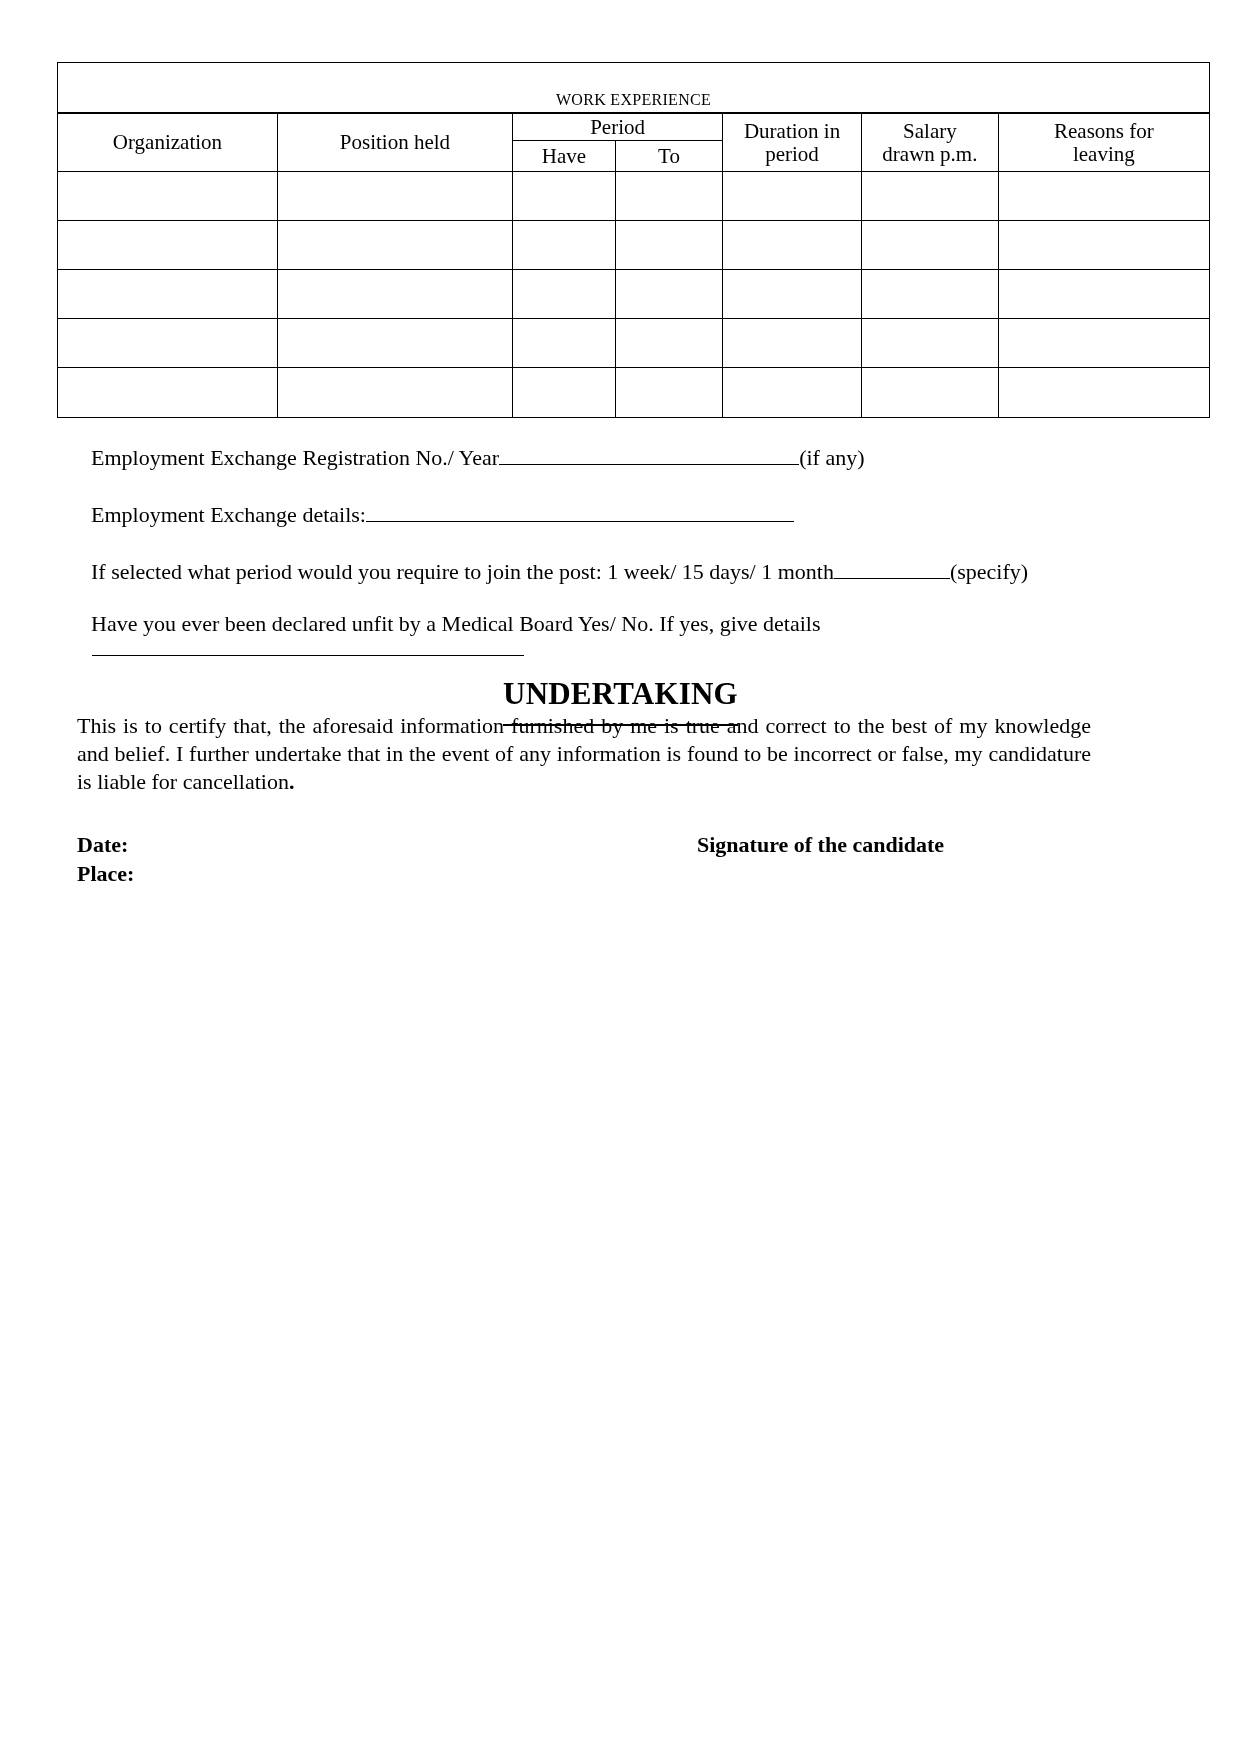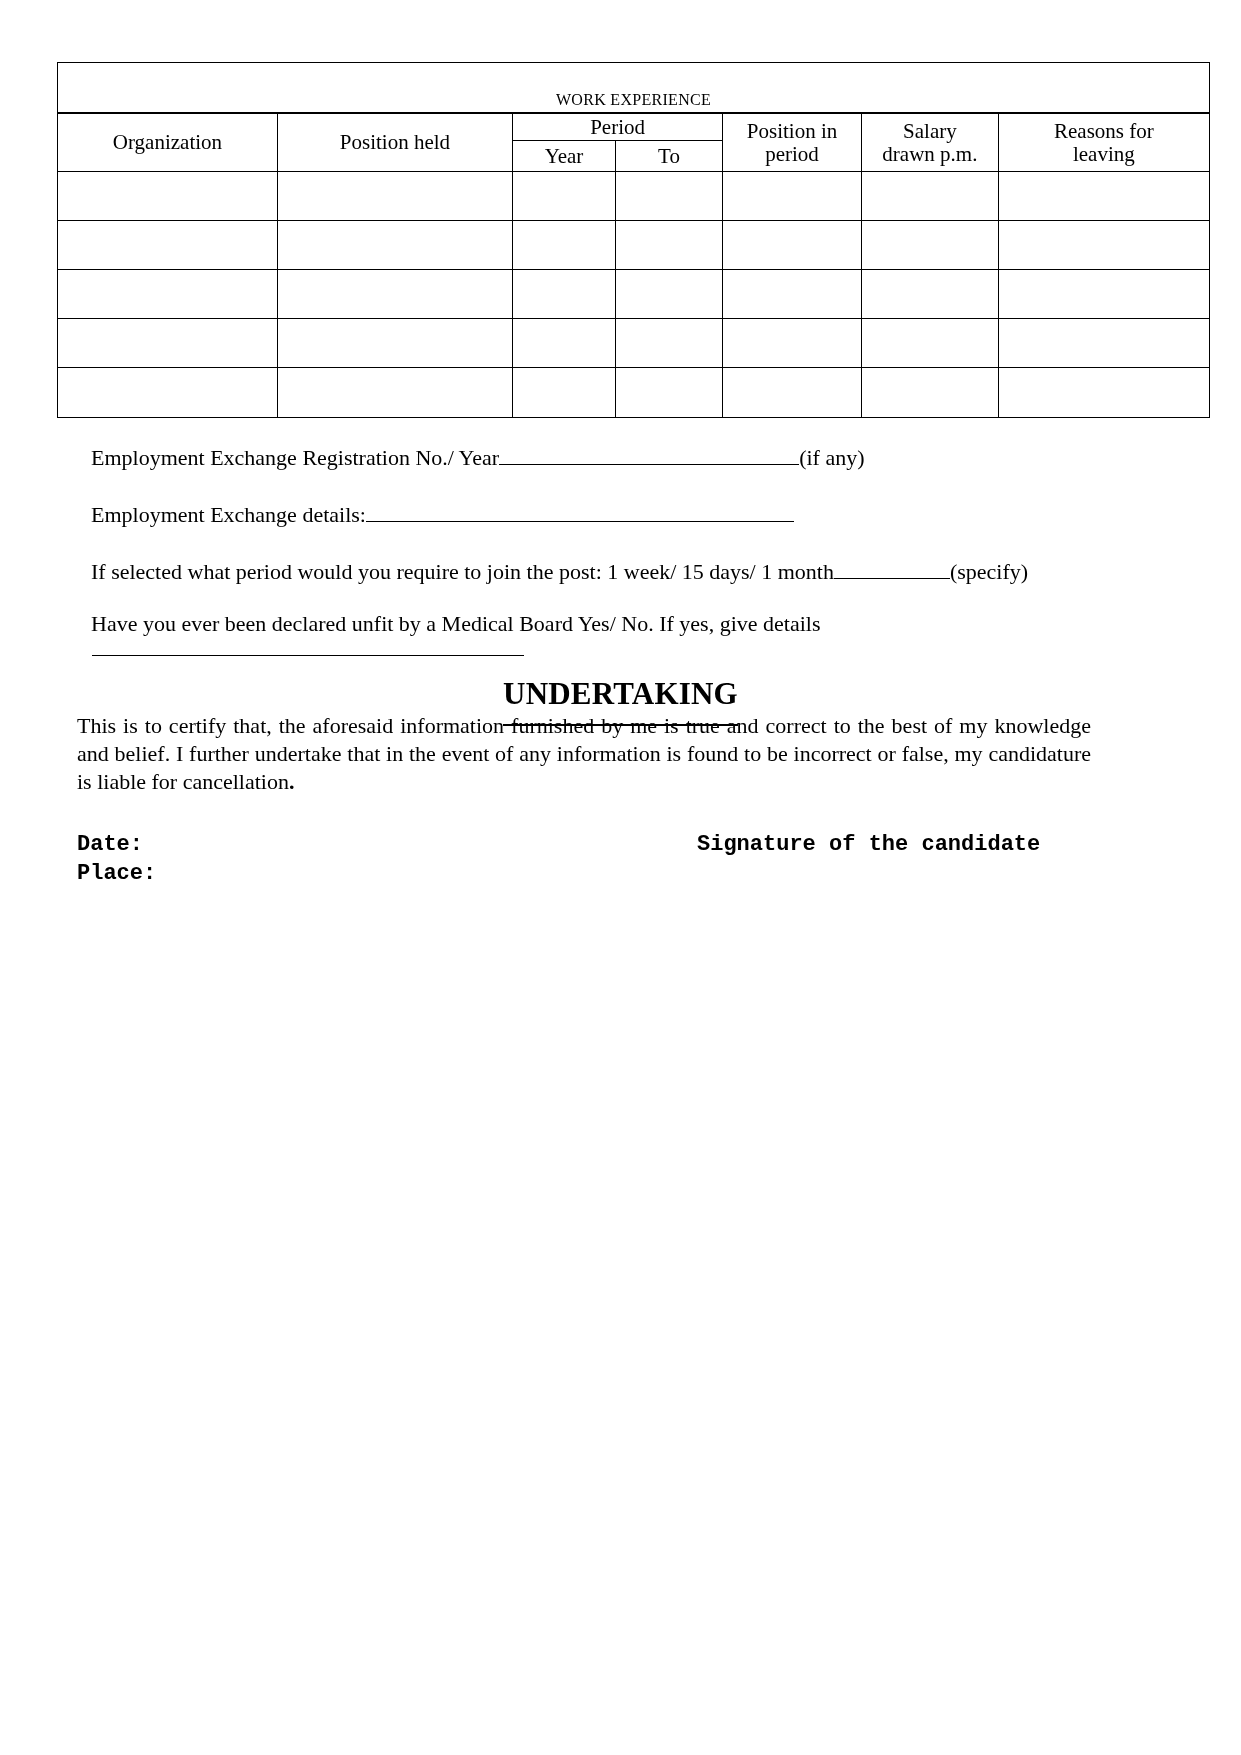--- a/index.html
+++ b/index.html
@@ -150,21 +150,20 @@
 
   
   .sig-block {
     position: absolute;
     left: 77px;
     top: 830px;
     width: 1014px;
     font-size: 22px;
     font-weight: bold;
     line-height: 1.32;
-    font-family: Liberation Mono, monospace;
   }
   .sig-row {
     position: relative;
     display: block;
   }
   .sig-right {
     position: absolute;
     left: 620px;
     top: 0;
     white-space: nowrap;
@@ -189,35 +188,35 @@
       <tbody>
         <tr>
           <td class="we-title-cell" colspan="7">WORK EXPERIENCE</td>
         </tr>
 
         <tr>
           <td class="hdr" rowspan="2">Organization</td>
           <td class="hdr" rowspan="2">Position held</td>
           <td class="hdr-period-top" colspan="2">Period</td>
           <td class="hdr" rowspan="2">
-            <div>Position in</div>
+            <div>Duration in</div>
             <div>period</div>
           </td>
           <td class="hdr" rowspan="2">
             <div>Salary</div>
             <div>drawn p.m.</div>
           </td>
           <td class="hdr" rowspan="2">
             <div>Reasons for</div>
             <div>leaving</div>
           </td>
         </tr>
 
         <tr>
-          <td class="hdr-period-sub">Year</td>
+          <td class="hdr-period-sub">Have</td>
           <td class="hdr-period-sub">To</td>
         </tr>
 
         <tr class="body-row">
           <td></td>
           <td></td>
           <td></td>
           <td></td>
           <td></td>
           <td></td>

